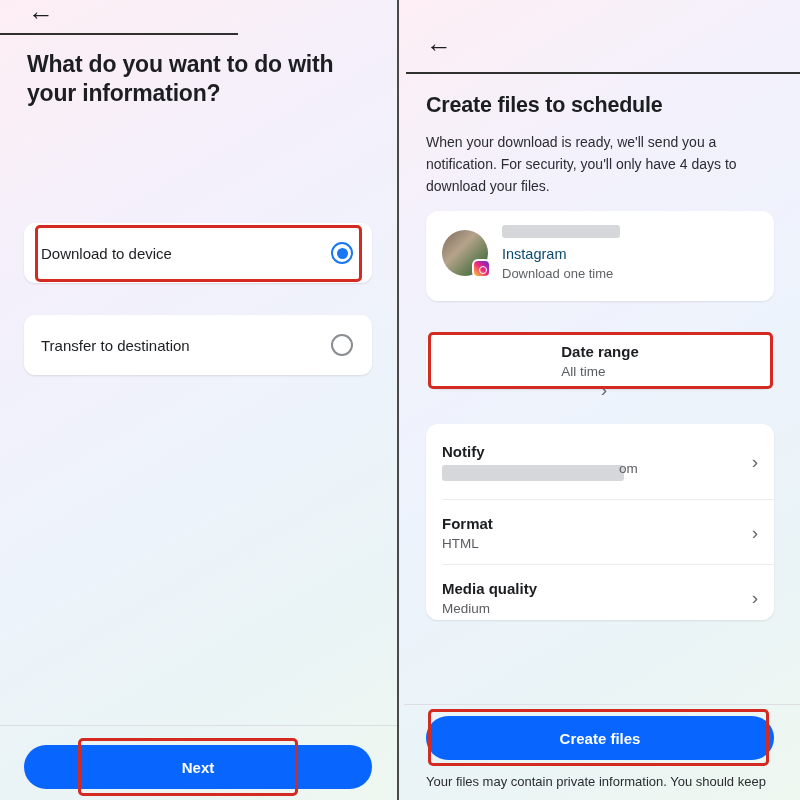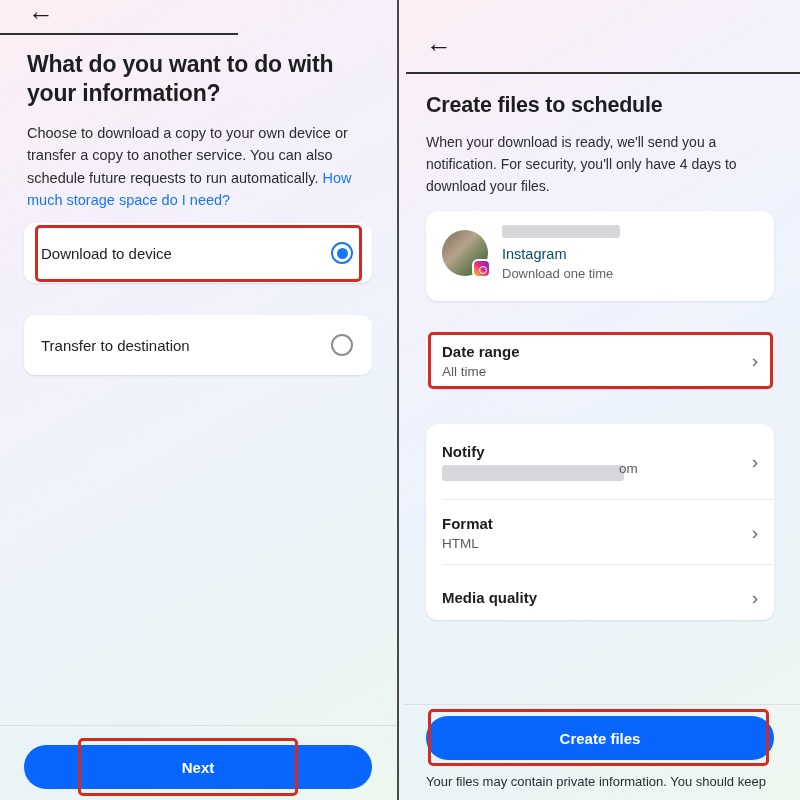--- a/index.html
+++ b/index.html
@@ -230,23 +230,20 @@
 
 <div class="screens">
 
   <div class="panel panel-left">
 
     <div class="back-arrow" style="left:28px; top:-2px;">←</div>
     <div class="hairline" style="left:0px; top:33px; width:238px;"></div>
 
     <div class="l-title">What do you want to do with your information?</div>
 
-    <div class="l-desc">
-      <span>Choose to download a copy to your own device or transfer a copy to another service. You can also schedule future requests to run automatically. </span><span class="link">How much storage space do I need?</span>
-    </div>
 
     <div class="opt-card" style="top:223px;">
       <span class="opt-label">Download to device</span>
       <span class="radio-outer">
         <span class="radio-dot"></span>
       </span>
     </div>
 
     <div class="opt-card" style="top:315px;gap:22px;">
       <span class="opt-label">Transfer to destination</span>
@@ -280,21 +277,21 @@
       </div>
       <div class="acct-text">
         <div class="redacted" style="width:118px;"></div>
         <div class="acct-name">Instagram</div>
         <div class="acct-sub">Download one time</div>
       </div>
     </div>
   </div>
 
   <div class="card" style="left:426px; top:333px; width:348px; height:56px;">
-    <div class="list-row" style="padding-top:10px;">
+    <div class="list-row" style="padding-top:10px;flex-direction:column;">
       <div class="row-main">
         <div class="row-title">Date range</div>
         <div class="row-sub">All time</div>
       </div>
       <div class="chev">›</div>
     </div>
   </div>
   <div class="highlight-box" style="left:428px; top:332px; width:345px; height:57px;"></div>
 
   <div class="card" style="left:426px; top:424px; width:348px; height:196px;">
@@ -313,20 +310,21 @@
         <div class="row-title">Format</div>
         <div class="row-sub">HTML</div>
       </div>
       <div class="chev">›</div>
       <div class="row-sep"></div>
     </div>
 
     <div class="list-row" style="height:65px;">
       <div class="row-main">
         <div class="row-title">Media quality</div>
+        <div class="row-sub">Medium</div>
       </div>
       <div class="chev">›</div>
     </div>
   </div>
 
   <div class="redacted-tail" style="left:619px; top:461px;">om</div>
 
   <div class="footer-sep" style="left:404px; top:704px; width:396px;"></div>
 
   <button class="primary-btn" style="left:426px; top:716px; width:348px; height:44px;text-align:right;">Create files</button>

